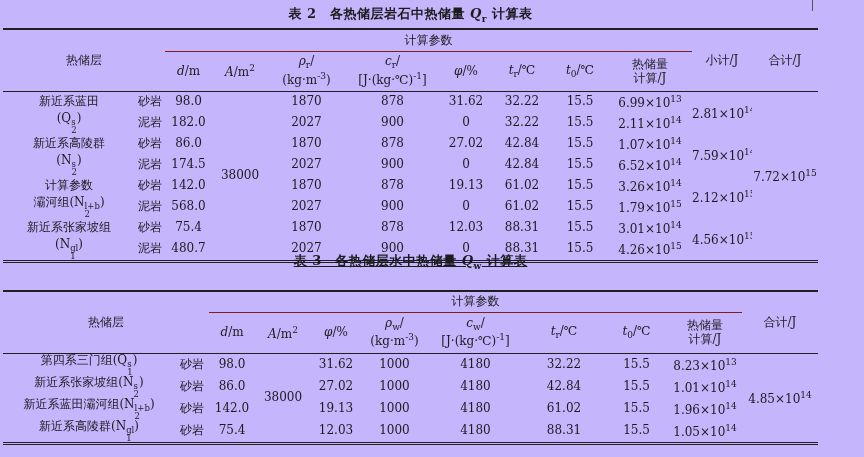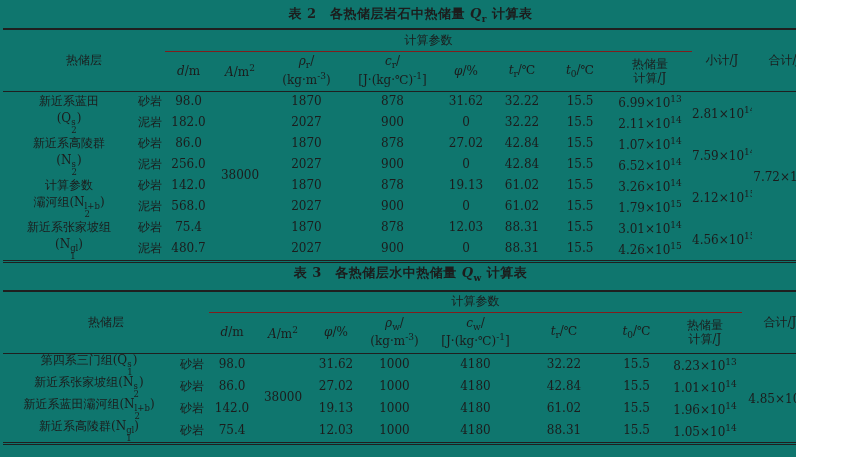--- a/index.html
+++ b/index.html
@@ -1,28 +1,28 @@
 <!DOCTYPE html>
 <html><head>
 <meta charset="utf-8">
 <style>
   html,body{margin:0;padding:0;}
   body{
     width:864px;height:457px;background:#ffffff;
     font-family:"DejaVu Serif","Liberation Serif",serif;
     color:#1c1c1c;
   }
-  .sheet{position:relative;width:796px;height:457px;overflow:hidden;background:#0f766e;}
+  .sheet{position:relative;width:864px;height:457px;overflow:hidden;background:#c4b5fd;}
   .crop-tick{position:absolute;left:812px;top:0;width:1px;height:11px;background:#555;}
   .tbl-title{
     position:absolute;left:3px;width:815px;text-align:center;
     font-weight:bold;font-size:13px;letter-spacing:.5px;
   }
   .t2t{top:5px;}
-  .t3t{top:264px;}
+  .t3t{top:252px;text-decoration:underline;}
   table.t{
     position:absolute;left:3px;width:815px;
     border-collapse:collapse;table-layout:fixed;font-size:12px;
     border-top:2px solid #1f1f1f;border-bottom:3px double #1f1f1f;
   }
   .t2{top:28px;}
   .t3{top:290px;}
   th,td{
     font-weight:normal;text-align:center;vertical-align:middle;
     padding:0;line-height:1.15;white-space:nowrap;overflow:hidden;
@@ -125,21 +125,21 @@
         <td>15.5</td>
         <td>1.07×10<sup>14</sup></td>
         <td rowspan="2">7.59×10<sup>14</sup></td>
       </tr>
       <tr>
         <td>(N<span class="ss">
               <sup>s</sup>
               <sub>2</sub>
             </span>)</td>
         <td>泥岩</td>
-        <td>256.0</td>
+        <td>174.5</td>
         <td>2027</td>
         <td>900</td>
         <td>0</td>
         <td>42.84</td>
         <td>15.5</td>
         <td>6.52×10<sup>14</sup></td>
       </tr>
       <tr>
         <td>计算参数</td>
         <td>砂岩</td>

